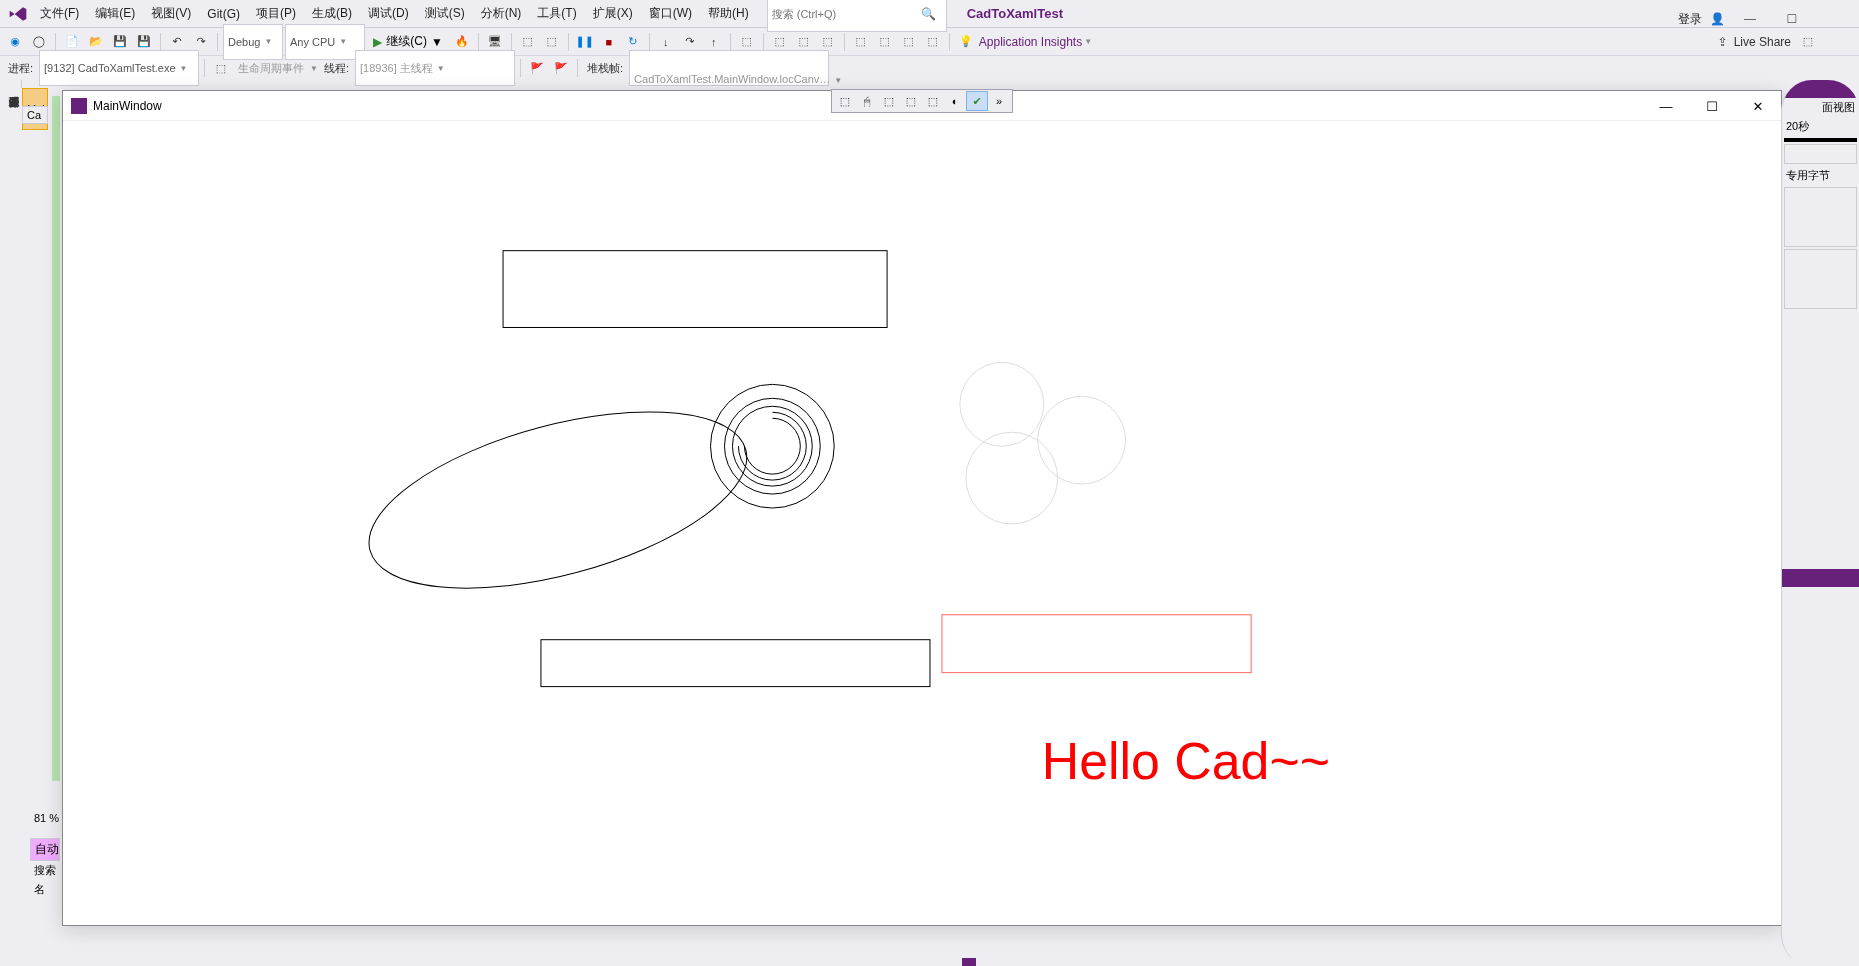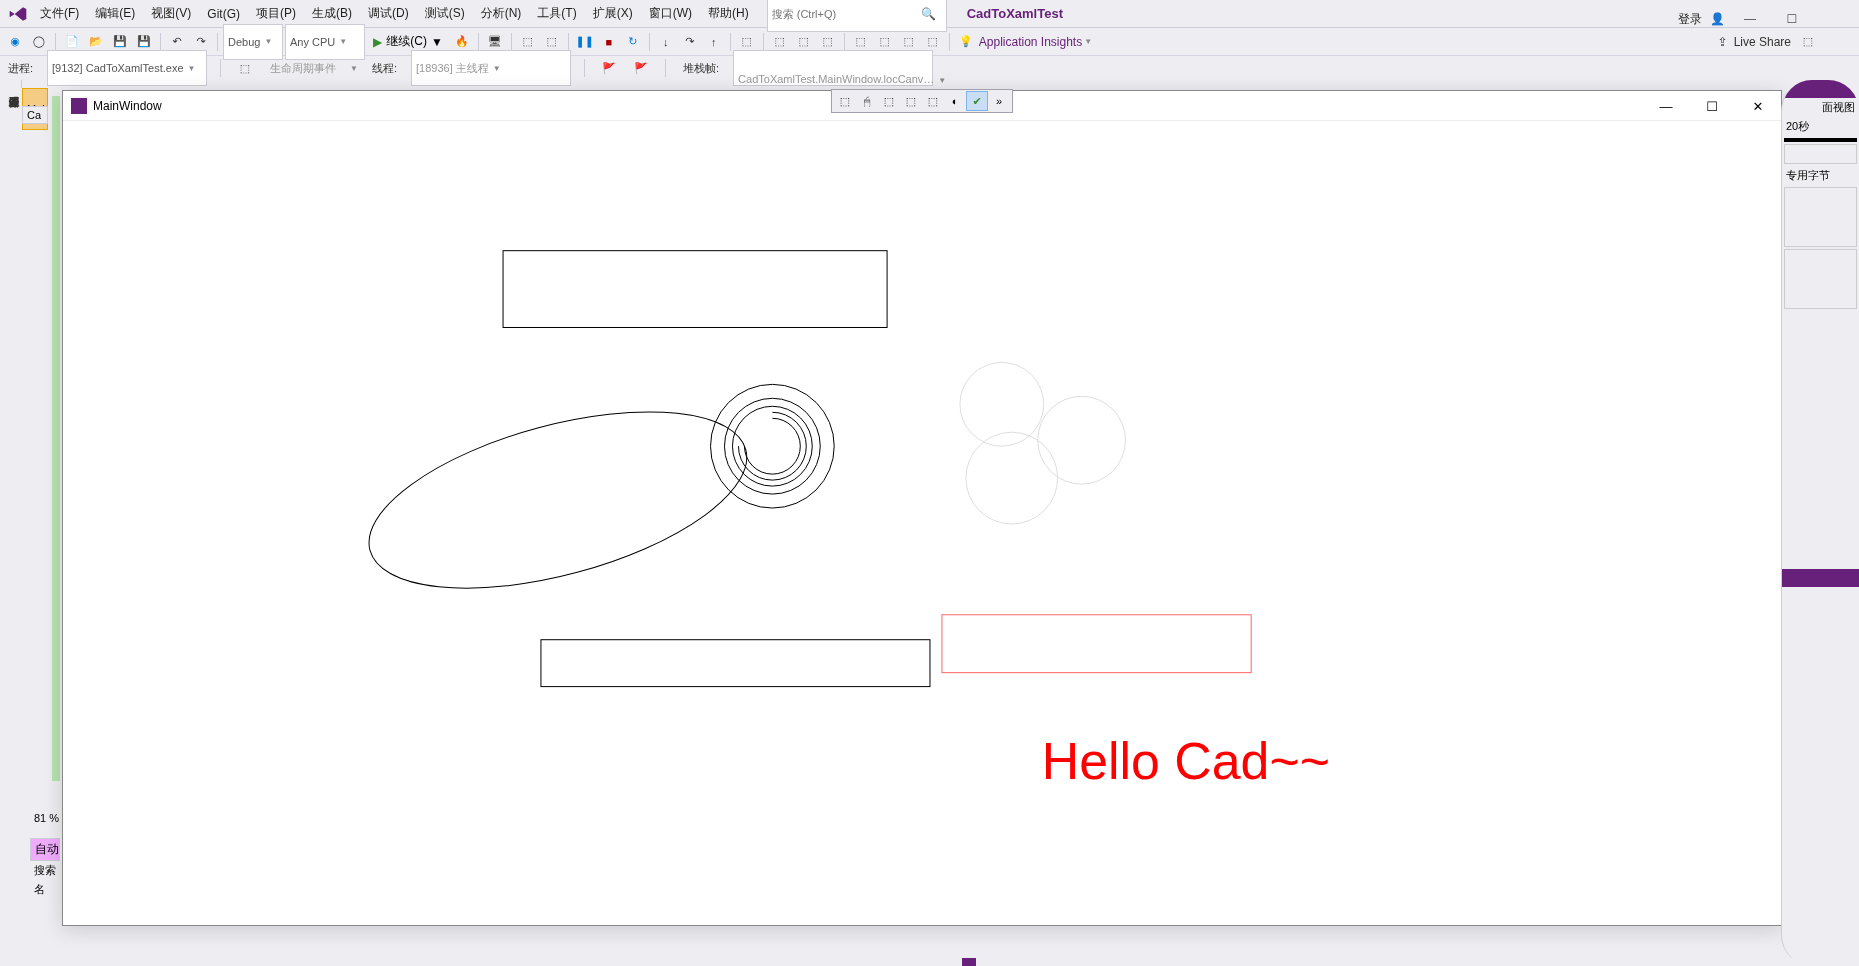--- a/index.html
+++ b/index.html
@@ -23,21 +23,21 @@
   .tb-sep { width: 1px; height: 18px; background: #ccccd6; margin: 0 3px; }
   .tb-drop { display: flex; align-items: center; border: 1px solid #ccccd6; background: #fff; height: 36px; padding: 0 4px; font-size: 11px; color: #555; gap: 4px; }
   .tb-drop .caret { font-size: 8px; color: #888; }
   .tb-text { color: #333; font-size: 11px; padding: 0 4px; }
   .continue-btn { display: flex; align-items: center; gap: 4px; padding: 0 6px; height: 22px; }
   .green-play { color: #388a34; }
   .insights { color: #68217a; }
   .live-share { position: absolute; right: 40px; display: flex; align-items: center; gap: 6px; color: #333; }
   
   
-  .toolbar2 { display: flex; align-items: center; height: 24px; background: #eeeef2; padding: 0 4px; gap: 10px; }
+  .toolbar2 { display: flex; align-items: center; height: 24px; background: #eeeef2; padding: 0 4px; gap: 2px; }
   
   
   .left-rail { width: 22px; background: #eeeef2; border-right: 1px solid #ccccd6; writing-mode: vertical-rl; text-orientation: mixed; font-size: 11px; color: #333; padding-top: 8px; }
   
   
   .left-tabs { width: 30px; background: #eeeef2; position: relative; }
   .tab-active { position: absolute; top: 8px; left: 0; background: #f5cc84; border: 1px solid #e5a800; padding: 14px 4px; font-size: 11px; width: 26px; overflow: hidden; white-space: nowrap; }
   .tab-other { position: absolute; top: 26px; left: 0; background: #eeeef2; border: 1px solid #ccccd6; padding: 2px 4px; font-size: 11px; width: 26px; overflow: hidden; white-space: nowrap; }
   
   

